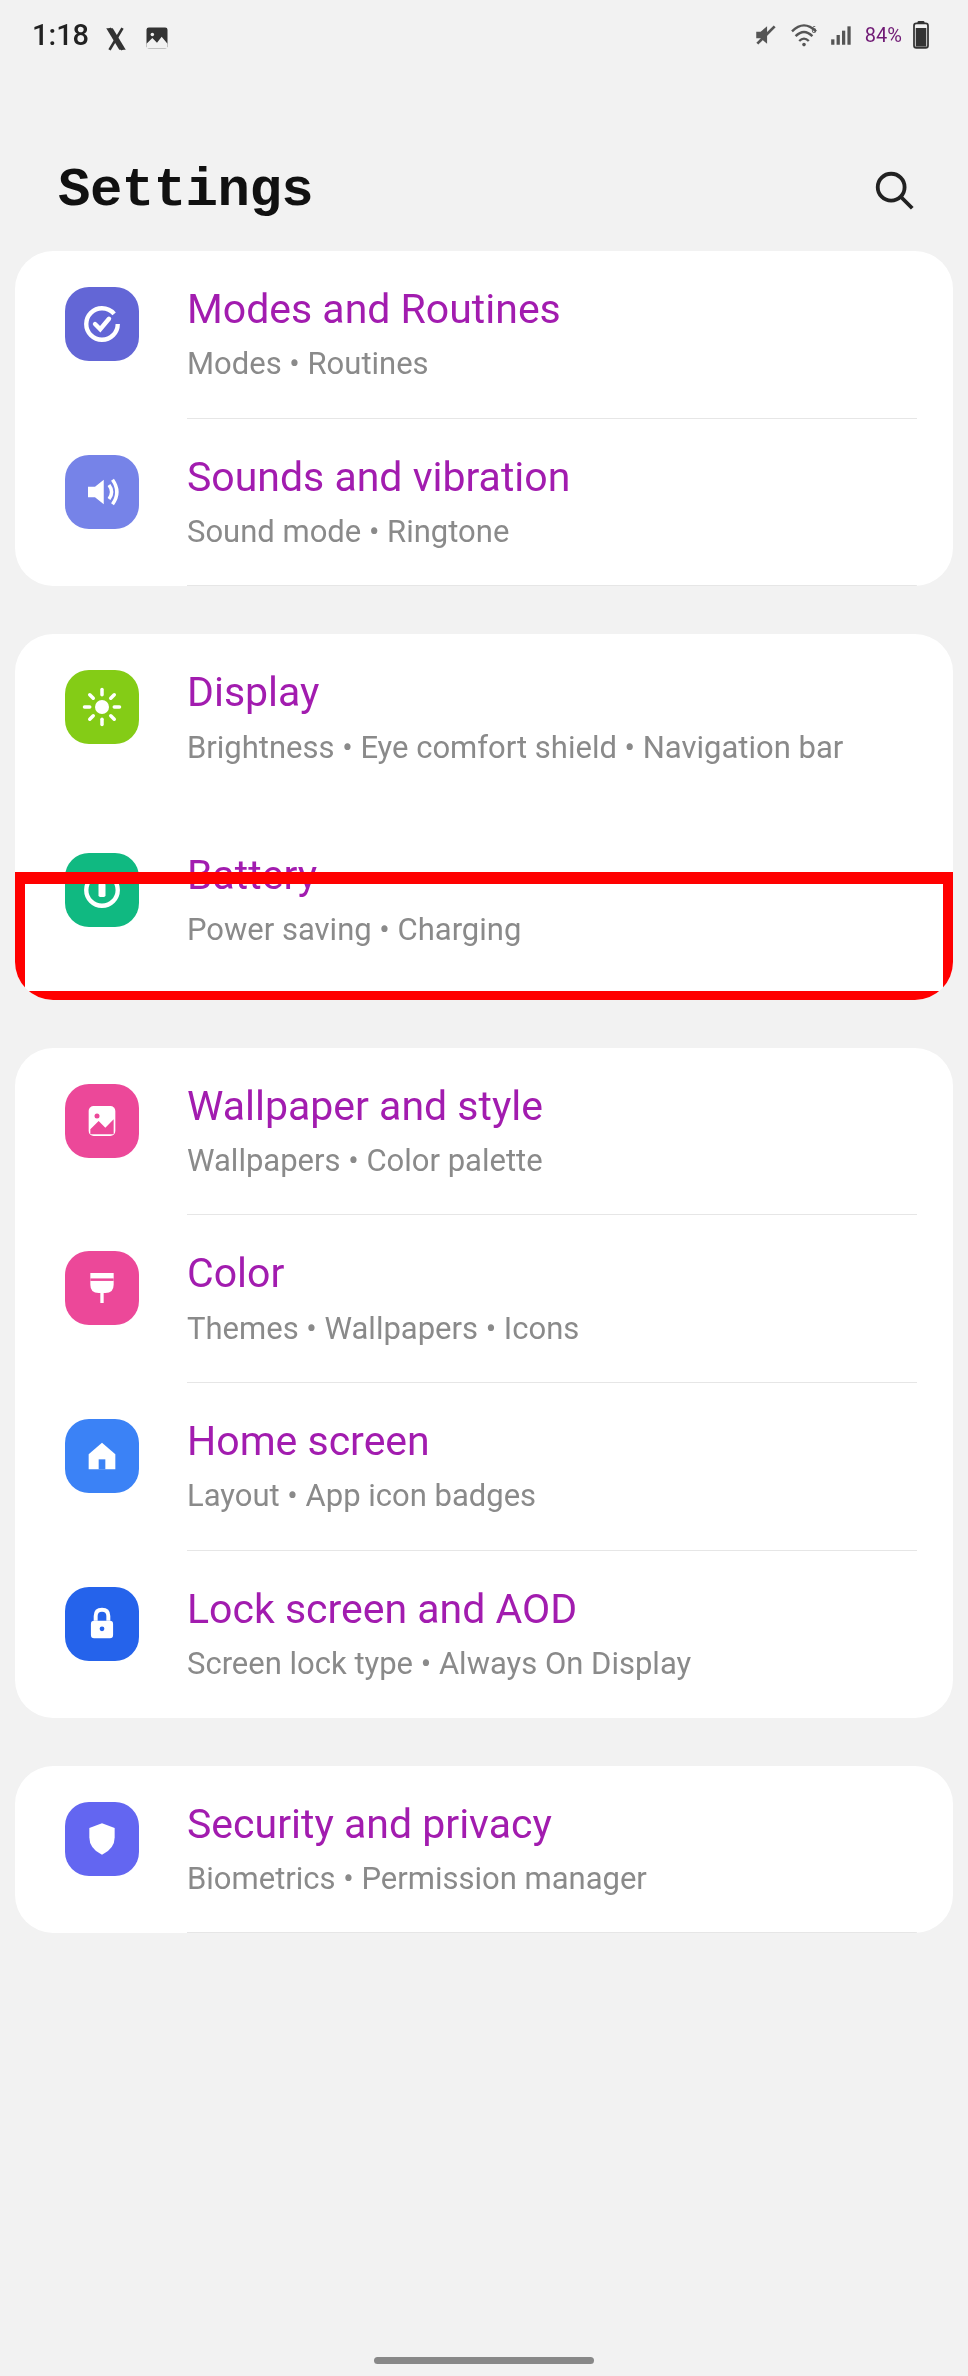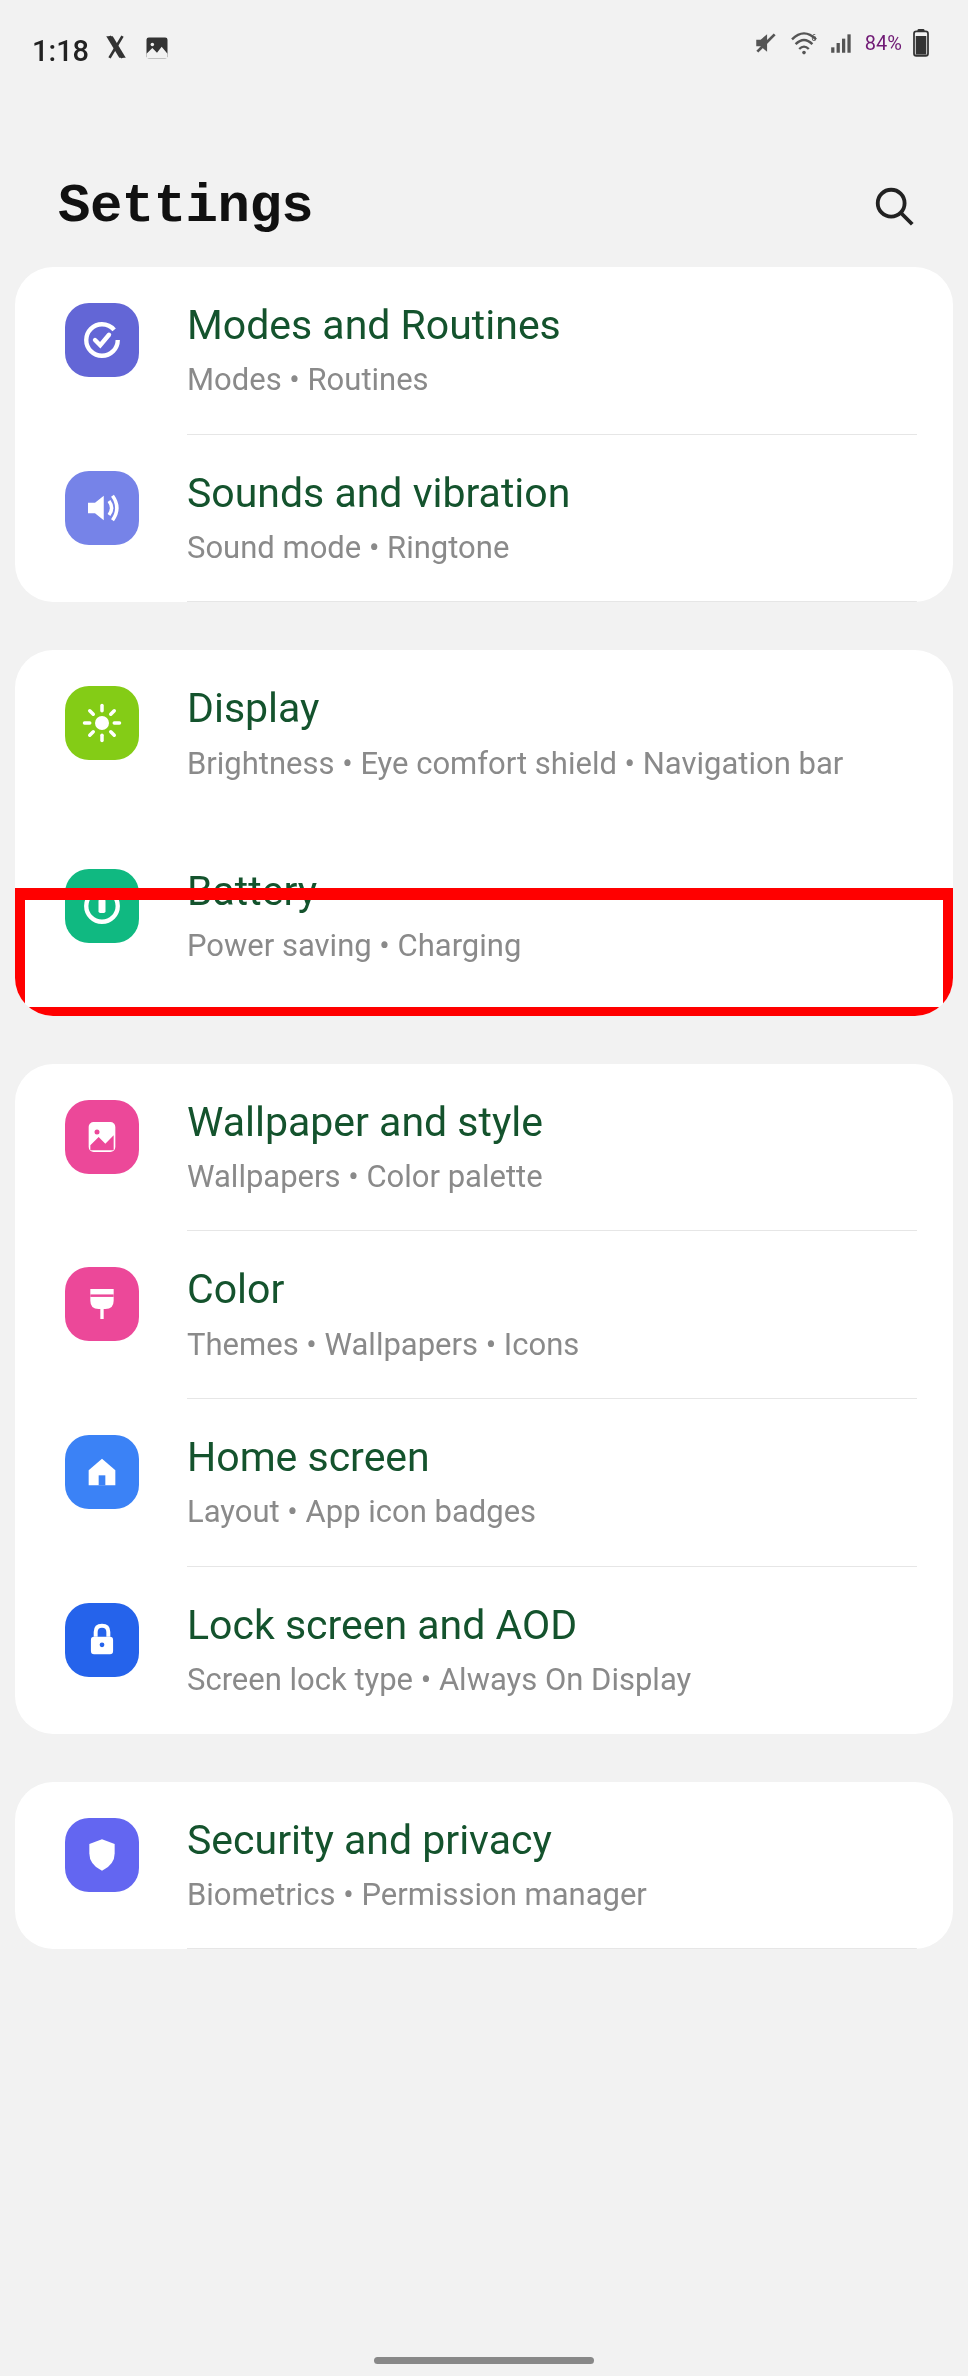--- a/index.html
+++ b/index.html
@@ -18,23 +18,22 @@
     .status-bar {
       display: flex;
       justify-content: space-between;
       align-items: center;
       padding: 18px 38px 18px 32px;
       font-size: 28px;
       color: #222;
     }
     .status-left {
       display: flex;
-      align-items: flex-start;
+      align-items: flex-end;
       gap: 14px;
-      margin-top: 16px;
     }
     .status-right {
       display: flex;
       align-items: center;
       gap: 10px;
     }
     .status-time {
       font-weight: 500;
       font-size: 29px;
     }
@@ -86,21 +85,21 @@
       margin-right: 48px;
       margin-top: 4px;
     }
     .item-content {
       flex: 1;
       padding-top: 0;
     }
     .item-title {
       font-size: 41px;
       font-weight: 400;
-      color: #14532d;
+      color: #a21caf;
       line-height: 1.3;
       margin-bottom: 6px;
     }
     .item-subtitle {
       font-size: 31px;
       color: #8a8a8a;
       line-height: 1.4;
     }
     .divider {
       height: 1px;

